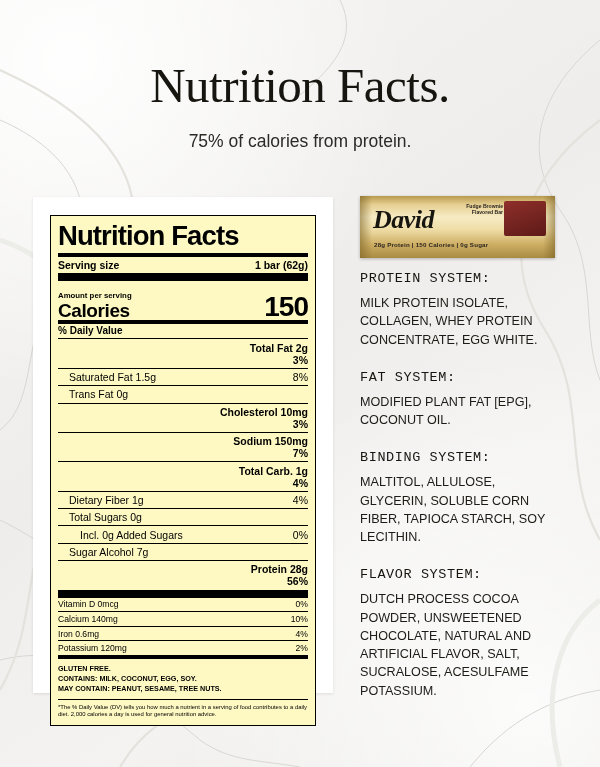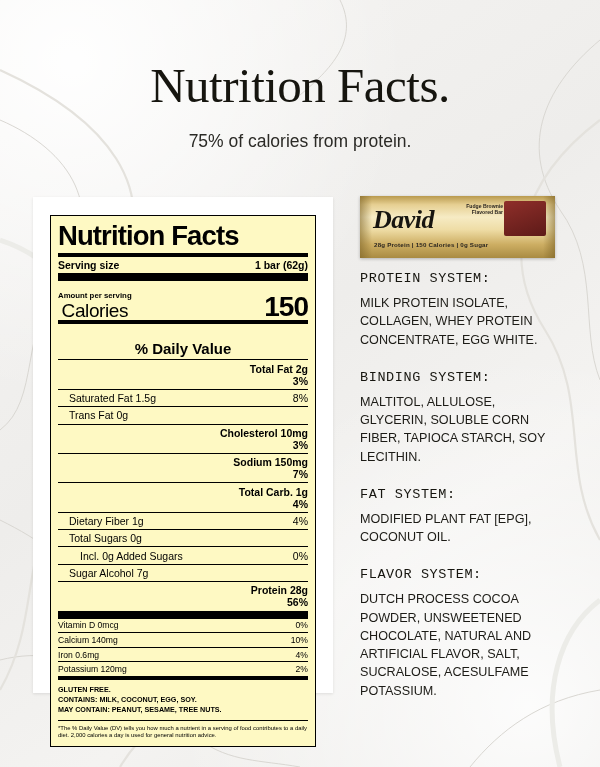--- a/index.html
+++ b/index.html
@@ -96,28 +96,28 @@
 
   .cal-wrap {
     display: flex;
     justify-content: space-between;
     align-items: flex-end;
     padding-top: 1px;
     gap: 18px;
   }
   .cal-left { line-height: 1.05; }
   .cal-amount { font-size: 7.8px; font-weight: bold; }
-  .cal-word { font-size: 19px; font-weight: normal; letter-spacing: -0.4px; text-align: center; }
+  .cal-word { font-size: 19px; font-weight: bold; letter-spacing: -0.4px; }
   .cal-value { font-size: 28px; font-weight: bold; letter-spacing: -1px; line-height: 0.95; margin-top: 12px; }
 
   .dv-head {
-    text-align: center;
-    font-size: 15px;
-    font-weight: bold;
-    padding: 16px 0 2px 0;
+    text-align: left;
+    font-size: 10px;
+    font-weight: bold;
+    padding: 1px 0 2px 0;
   }
 
   .micro .row { font-size: 8.6px; padding: 1.8px 0; }
 
   .footnote-block {
     font-size: 7.2px;
     line-height: 1.42;
     font-weight: bold;
     padding: 5px 0 4px 0;
   }
@@ -343,24 +343,24 @@
   <div class="bar-swatch"></div>
   <div class="bar-stats">28g Protein | 150 Calories | 0g Sugar</div>
 </div>
 
 <div class="systems">
   <div class="sys-group">
     <div class="sys-head">PROTEIN SYSTEM:</div>
     <p class="sys-body">MILK PROTEIN ISOLATE, COLLAGEN, WHEY PROTEIN CONCENTRATE, EGG WHITE.</p>
   </div>
   <div class="sys-group">
+    <div class="sys-head">FAT SYSTEM:</div>
+    <p class="sys-body">MODIFIED PLANT FAT [EPG], COCONUT OIL.</p>
+  </div>
+  <div class="sys-group">
     <div class="sys-head">BINDING SYSTEM:</div>
     <p class="sys-body">MALTITOL, ALLULOSE, GLYCERIN, SOLUBLE CORN FIBER, TAPIOCA STARCH, SOY LECITHIN.</p>
-  </div>
-  <div class="sys-group">
-    <div class="sys-head">FAT SYSTEM:</div>
-    <p class="sys-body">MODIFIED PLANT FAT [EPG], COCONUT OIL.</p>
   </div>
   <div class="sys-group">
     <div class="sys-head">FLAVOR SYSTEM:</div>
     <p class="sys-body">DUTCH PROCESS COCOA POWDER, UNSWEETENED CHOCOLATE, NATURAL AND ARTIFICIAL FLAVOR, SALT, SUCRALOSE, ACESULFAME POTASSIUM.</p>
   </div>
 </div>
 
 </body></html>

